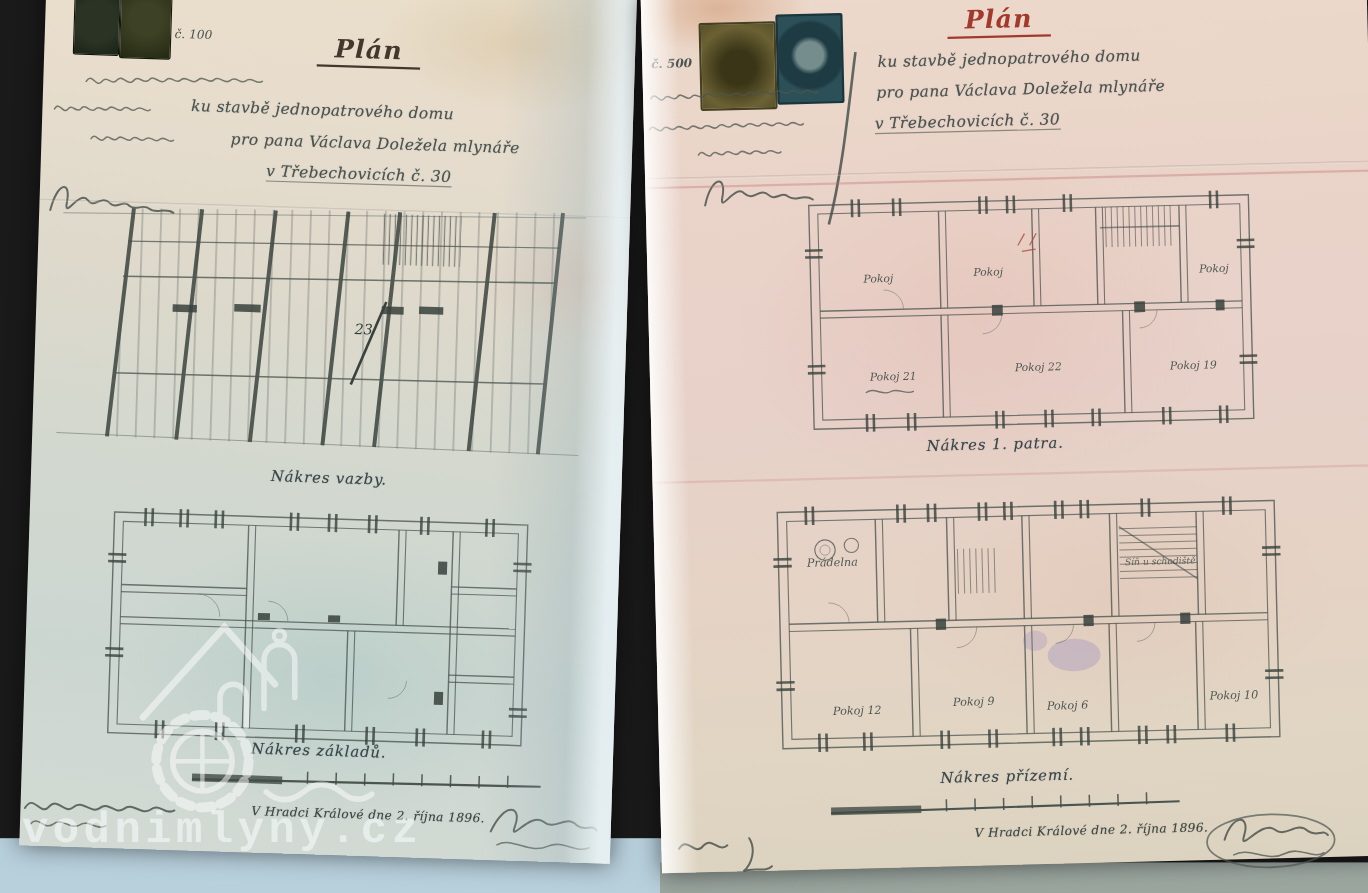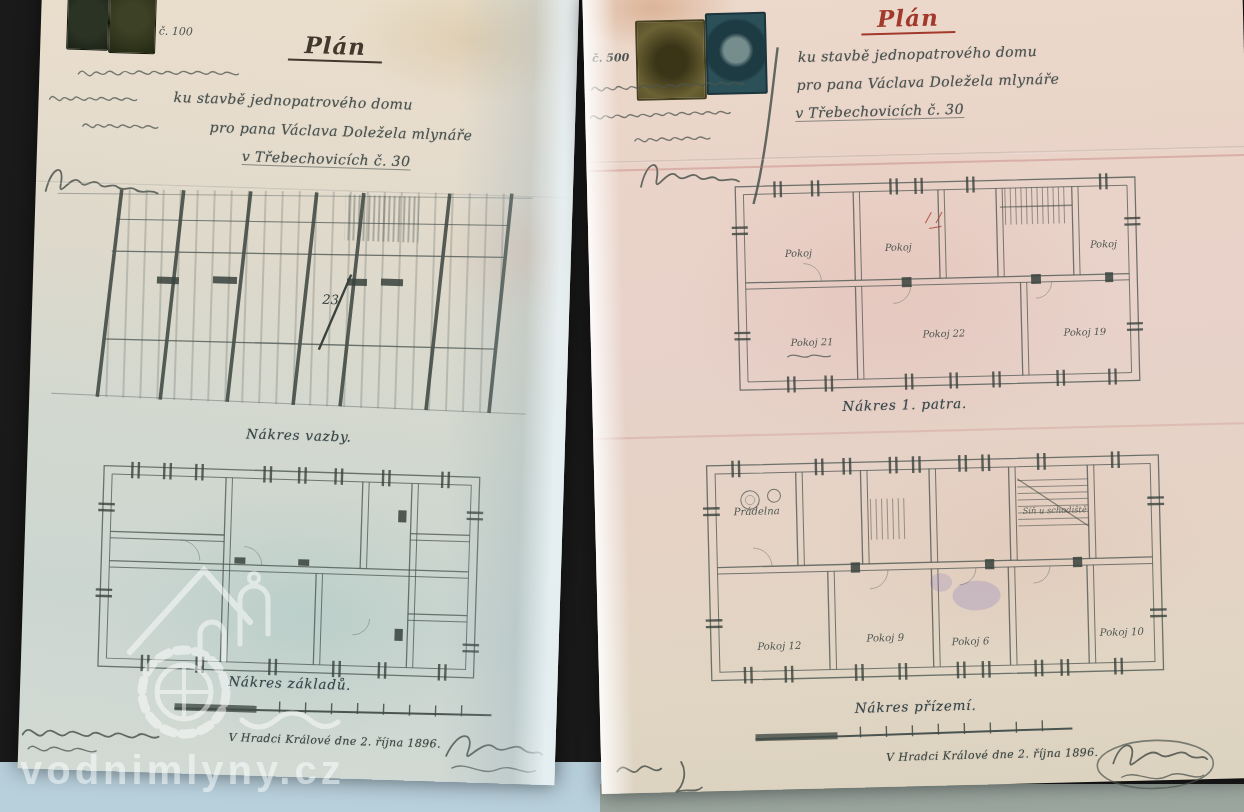--- a/index.html
+++ b/index.html
@@ -49,21 +49,21 @@
   .w2{fill:none;stroke:#424c48;stroke-width:1.1;opacity:.7;}
   .thin{fill:none;stroke:#6c7672;stroke-width:.9;opacity:.6;}
   .hwp{fill:none;stroke:#4d564f;stroke-width:1.4;stroke-linecap:round;opacity:.75;}
   .hwp2{fill:none;stroke:#434c46;stroke-width:1.8;stroke-linecap:round;opacity:.8;}
   .dark{fill:#39423d;opacity:.85;}
   .red{stroke:#ab4a38;stroke-width:1.3;fill:none;opacity:.8;}
   .plan-label{font-family:"DejaVu Serif",serif;font-style:italic;font-size:11px;fill:#404b46;opacity:.9;}
   .plan-label-sm{font-family:"DejaVu Serif",serif;font-style:italic;font-size:9px;fill:#46514c;opacity:.85;}
   .truss-num{font-family:"DejaVu Serif",serif;font-style:italic;font-size:13px;fill:#333d38;}
   
-  .wm-text{position:absolute;left:20px;top:748px;font-family:Liberation Sans, sans-serif;
+  .wm-text{position:absolute;left:20px;top:733px;font-family:Liberation Mono, monospace;
       font-size:40px;font-weight:600;letter-spacing:4px;color:rgba(250,255,255,.52);z-index:9;}
   .wm-logo{z-index:9;opacity:.5;}
   .wmk{fill:none;stroke:#fff;stroke-linecap:round;}
 </style>
 </head>
 <body>
 
 <div class="stage">
   <div class="table-blue"></div>
   <div class="table-gray"></div>

